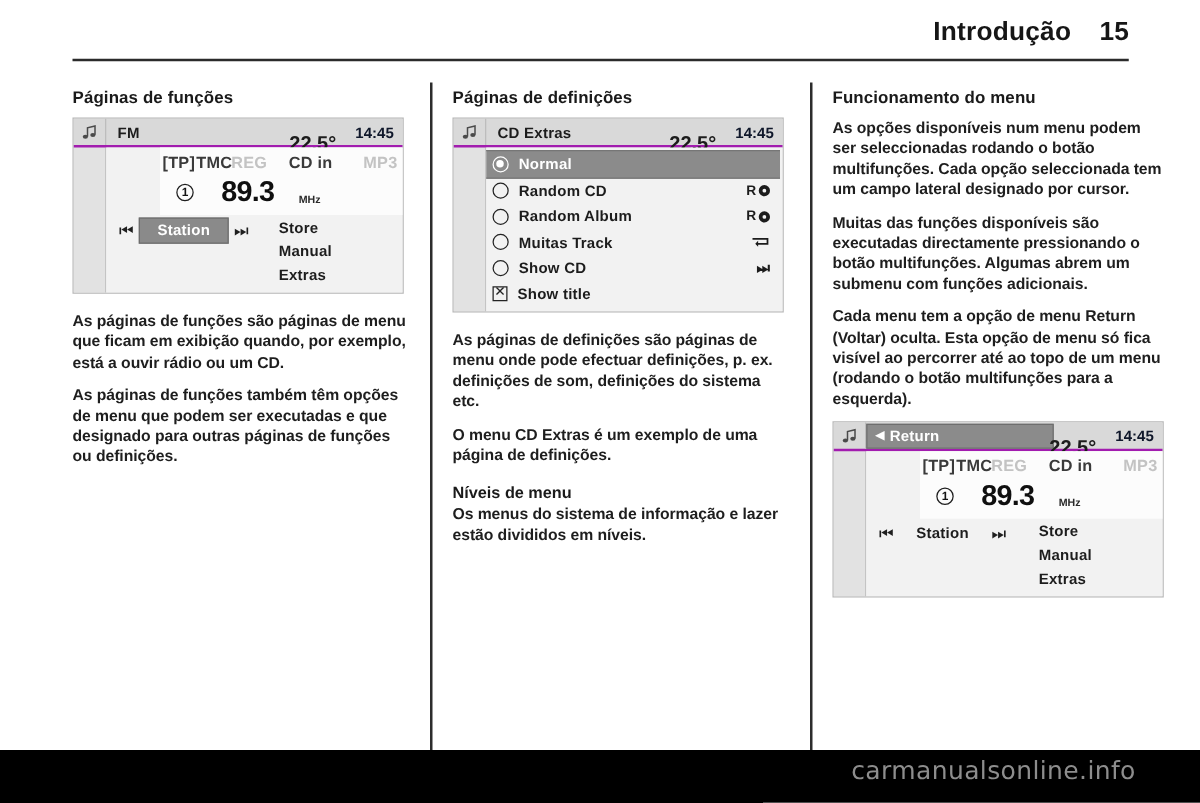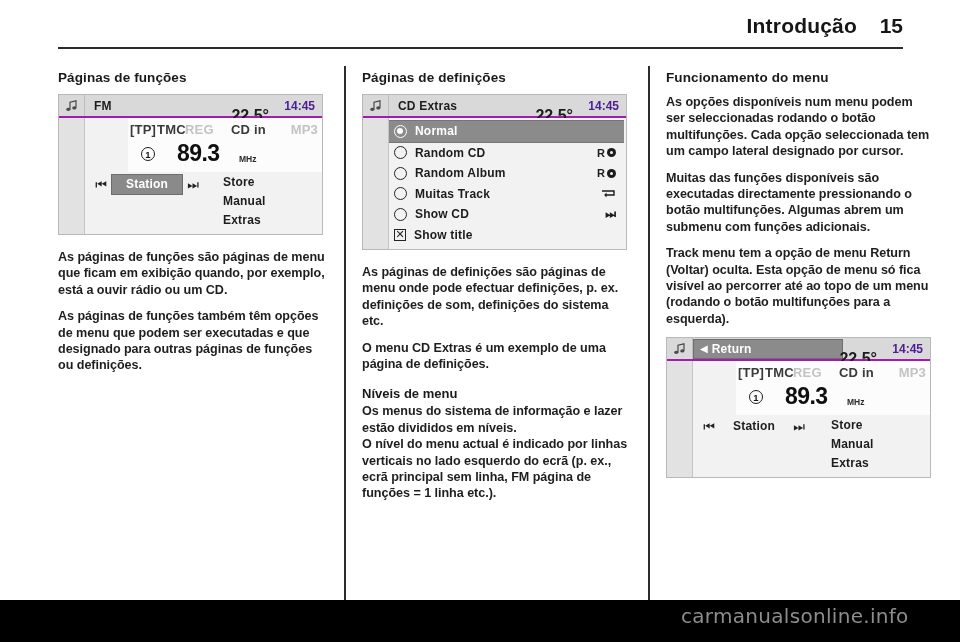--- a/index.html
+++ b/index.html
@@ -145,21 +145,21 @@
     font-size: 16px;
     font-weight: bold;
     color: #1c1c1c;
     margin-top: 20px;
   }
   .disp-clock {
     position: absolute;
     right: 7px;
     font-size: 12px;
     font-weight: bold;
-    color: #4c1d95;
+    color: #0f172a;
   }
 
   
   .return-bar {
     position: absolute;
     left: 26px;
     top: 1px;
     right: 87px;
     height: 20px;
     background: #8b8b8b;
@@ -556,29 +556,28 @@
 
           </div>
         </div>
       </div>
     </div>
 
     <p class="body">As páginas de definições são páginas de menu onde pode efectuar definições, p. ex. definições de som, definições do sistema etc.</p>
     <p class="body">O menu CD Extras é um exemplo de uma página de definições.</p>
     <h3 class="sub-title">Níveis de menu</h3>
     <p class="body tight">Os menus do sistema de informação e lazer estão divididos em níveis.</p>
-    <p class="body">O nível do menu actual é indicado por linhas verticais no lado esquerdo do ecrã (p. ex., ecrã principal sem linha, FM página de funções = 1 linha etc.).</p>
   </div>
 
   <div class="col col3">
     <h2 class="sec-title">Funcionamento do menu</h2>
 
     <p class="body">As opções disponíveis num menu podem ser seleccionadas rodando o botão multifunções. Cada opção seleccionada tem um campo lateral designado por cursor.</p>
     <p class="body">Muitas das funções disponíveis são executadas directamente pressionando o botão multifunções. Algumas abrem um submenu com funções adicionais.</p>
-    <p class="body">Track menu tem a opção de menu Return (Voltar) oculta. Esta opção de menu só fica visível ao percorrer até ao topo de um menu (rodando o botão multifunções para a esquerda).</p>
+    <p class="body">Cada menu tem a opção de menu Return (Voltar) oculta. Esta opção de menu só fica visível ao percorrer até ao topo de um menu (rodando o botão multifunções para a esquerda).</p>
 
     <div class="display">
       <div class="disp-top">
         <div class="note-cell">
           <svg class="note-icon" width="13" height="13" viewBox="0 0 13 13">
             <path d="M5 10.2 V3.2 L11 1.8 V8.8" fill="none" stroke="#4a4a4a" stroke-width="1.2"></path>
             <ellipse cx="3.3" cy="10.3" rx="2.1" ry="1.6" fill="#4a4a4a"></ellipse>
             <ellipse cx="9.3" cy="8.9" rx="2.1" ry="1.6" fill="#4a4a4a"></ellipse>
           </svg>
         </div>

